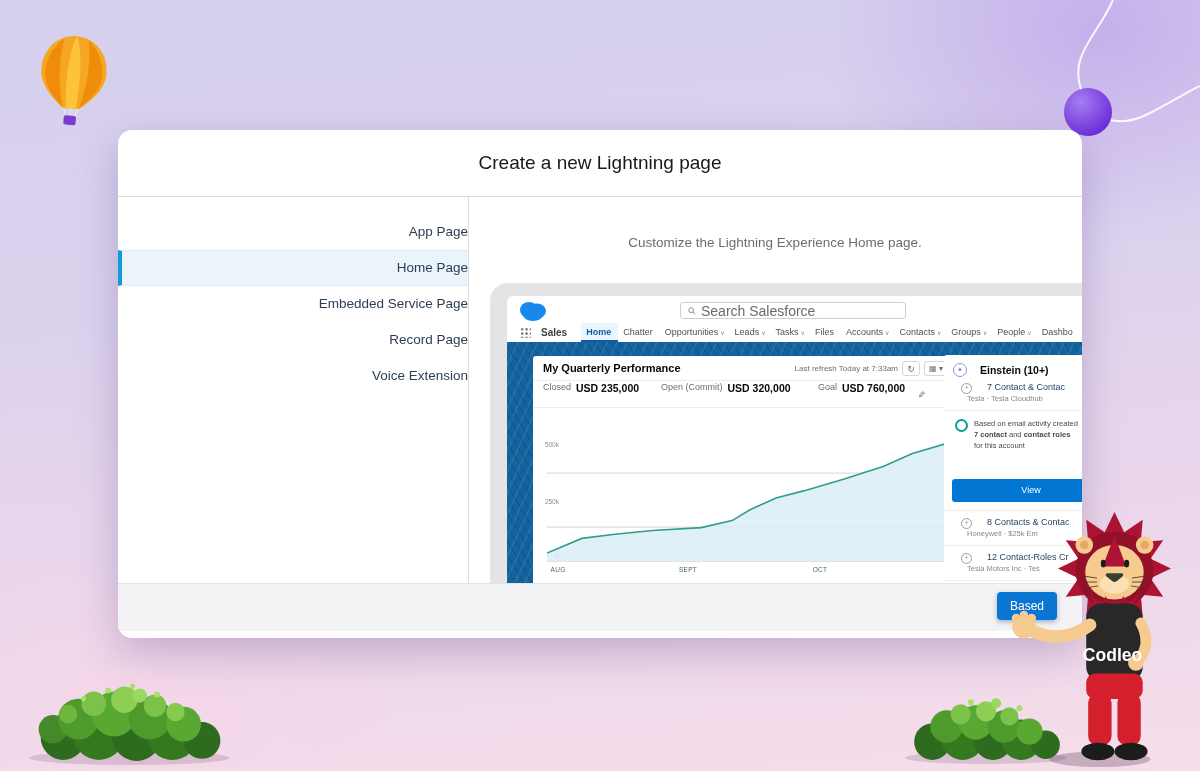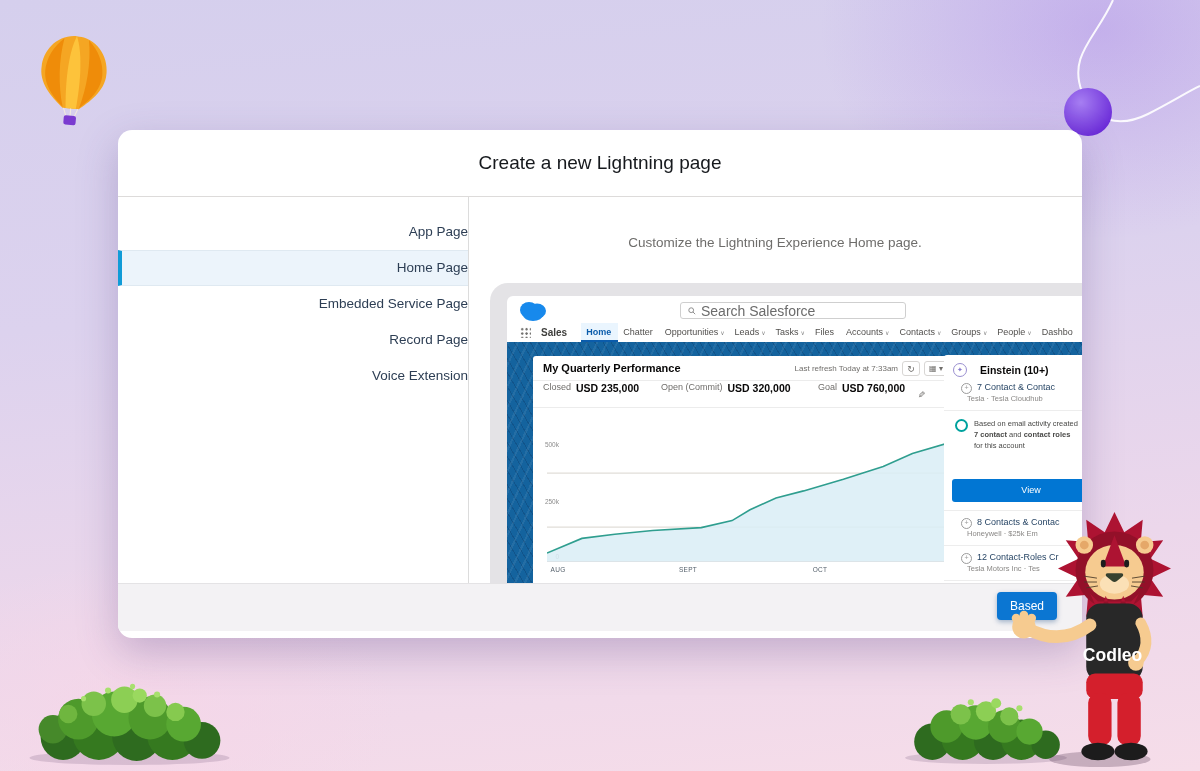--- a/index.html
+++ b/index.html
@@ -60,21 +60,21 @@
   .stat .val{font-size:10.5px;font-weight:bold;color:#080707;}
   .stat .edit{font-size:9px;color:#706e6b;transform:rotate(90deg);}
   .ytick{position:absolute;width:26px;text-align:right;font-size:6.5px;color:#8d8d8d;}
   .xtick{position:absolute;top:210px;transform:translateX(-50%);font-size:6.5px;color:#55606b;letter-spacing:.3px;}
   
   .ppanel{left:437px;top:59px;width:166px;height:228px;background:#fff;border-radius:3px 3px 0 0;overflow:hidden;font-size:9px;}
   .e-head{position:absolute;left:9px;top:8px;display:flex;align-items:center;gap:13px;
     font-size:10.5px;font-weight:bold;color:#080707;}
   .e-badge{width:12px;height:12px;border:1px solid #9a8fd0;border-radius:50%;color:#8a7bd0;
     font-size:7px;line-height:11px;text-align:center;}
-  .e-item{position:absolute;left:9px;display:flex;gap:5px;padding-left:8px;}
+  .e-item{position:absolute;left:9px;display:flex;gap:15px;padding-left:8px;}
   .e-plus{width:9px;height:9px;border:1px solid #9b9b9b;border-radius:50%;color:#9b9b9b;
     font-size:7px;line-height:8px;text-align:center;flex:0 0 auto;margin-top:1px;}
   .e-item .t{font-size:9px;color:#1f3e5f;white-space:nowrap;}
   .e-sub{position:absolute;left:23px;font-size:7.5px;color:#8a8886;white-space:nowrap;}
   .e-div{position:absolute;left:0;width:100%;border-top:1px solid #ededed;}
   .e-dot{position:absolute;left:11px;width:9px;height:9px;border:2.5px solid #00a29e;border-radius:50%;background:#fff;box-sizing:content-box;}
   .e-insight{position:absolute;left:30px;top:64px;width:104px;font-size:7.5px;line-height:1.45;color:#4a4a48;}
   .e-view{position:absolute;left:8px;top:124px;width:158px;height:23px;background:#0176d3;border-radius:3px;
     color:#fff;font-size:9px;text-align:center;line-height:23px;}
   

